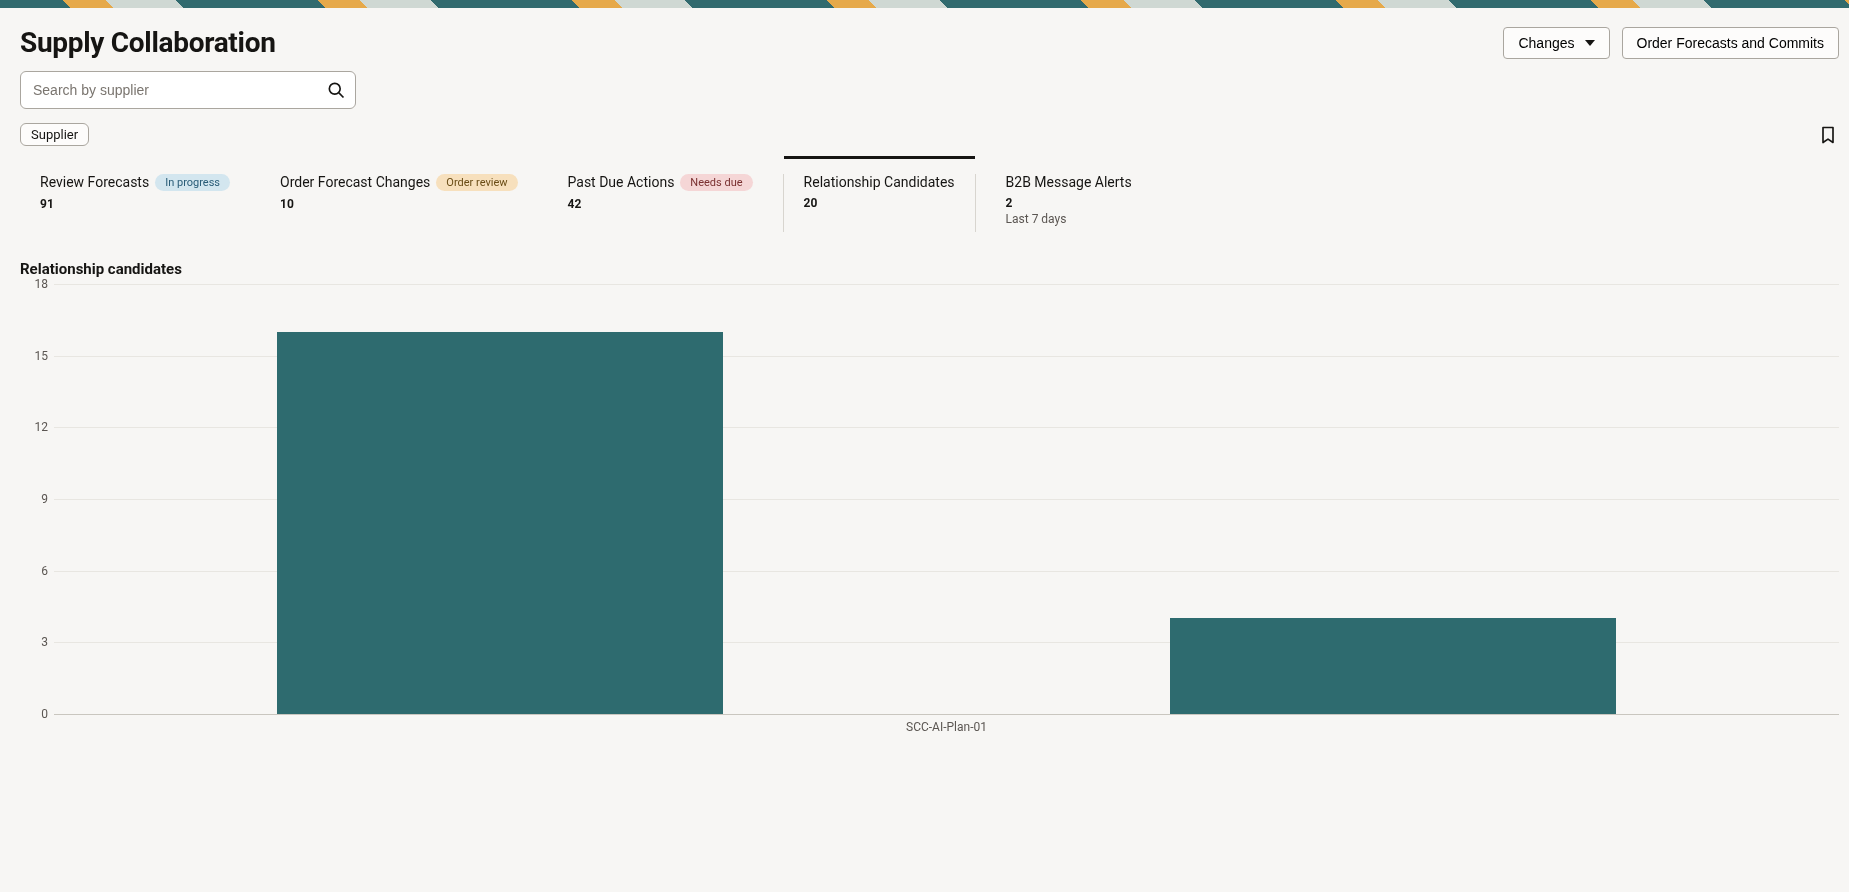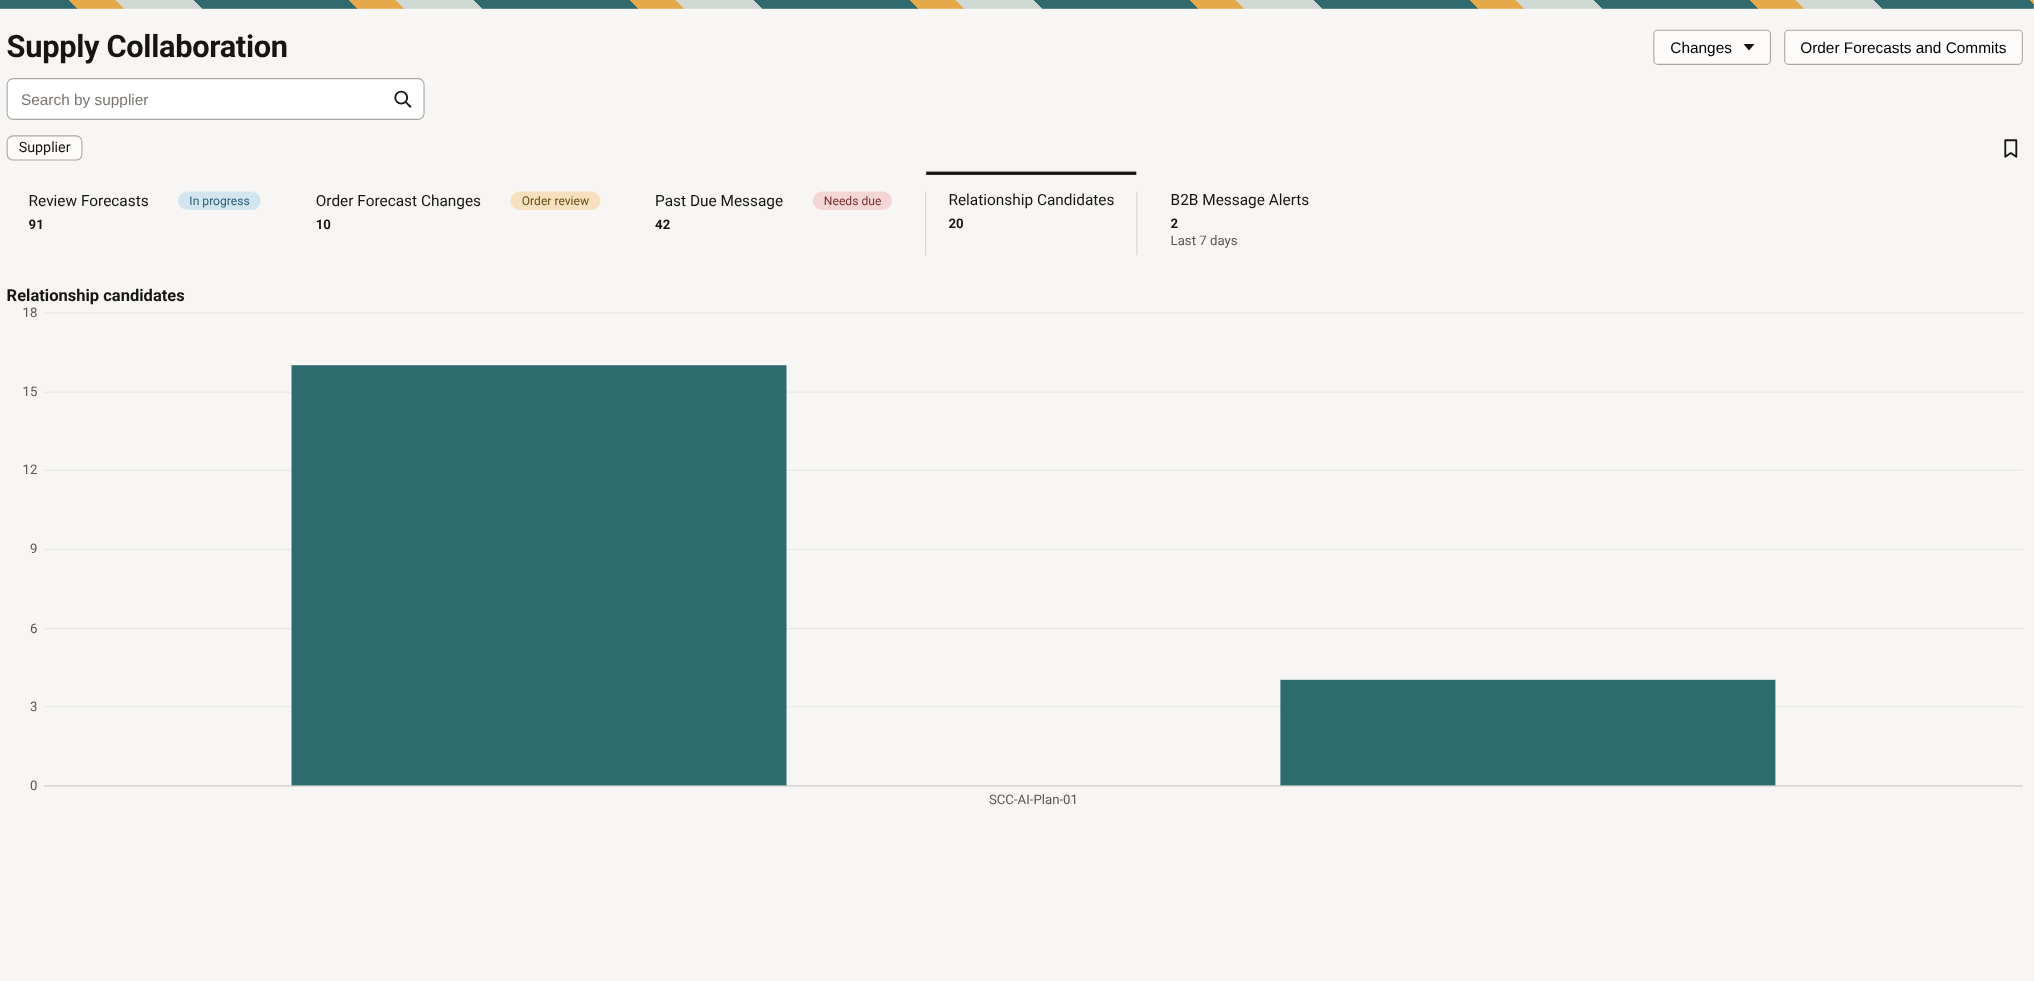--- a/index.html
+++ b/index.html
@@ -28,21 +28,21 @@
   .decor {
     height: 8px;
     background:
       repeating-linear-gradient(45deg,
         #316a6e 0 50px,
         #e6a94a 50px 80px,
         #cfd8d3 80px 130px,
         #316a6e 130px 180px);
   }
   .page {
-    padding: 18px 10px 0 6px;
+    padding: 18px 10px 0 20px;
   }
   .header {
     display: flex;
     align-items: center;
     gap: 12px;
   }
   .title {
     font-size: 28px;
     font-weight: 700;
     letter-spacing: -0.3px;
@@ -65,21 +65,21 @@
     width: 0; height: 0;
     border-left: 5px solid transparent;
     border-right: 5px solid transparent;
     border-top: 6px solid var(--text);
     margin-left: 2px;
   }
 
   .search-row { margin-top: 12px; }
   .search-box {
     position: relative;
-    width: 380px;
+    width: 336px;
     text-decoration: underline;
   }
   .search-box input {
     width: 100%;
     height: 38px;
     border: 1px solid var(--border);
     border-radius: 6px;
     padding: 0 40px 0 12px;
     background: #fff;
     font-size: 14px;
@@ -137,22 +137,22 @@
   }
   .card.sel::before {
     content: "";
     position: absolute;
     top: -18px; left: 0; right: 0;
     height: 3px;
     background: #161513;
   }
   .card-head {
     display: flex;
-    align-items: center;
-    gap: 27px;
+    align-items: flex-start;
+    gap: 6px;
     white-space: nowrap;
     font-size: 14px;
   }
   .pill {
     display: inline-block;
     padding: 2px 10px;
     border-radius: 999px;
     font-size: 11px;
   }
   .pill.blue   { background: var(--chip-blue-bg);   color: var(--chip-blue-fg); }
@@ -282,21 +282,21 @@
       </div>
       <div class="card">
         <div class="card-head">
           <span>Order Forecast Changes</span>
           <span class="pill yellow">Order review</span>
         </div>
         <div class="card-value">10</div>
       </div>
       <div class="card">
         <div class="card-head">
-          <span>Past Due Message</span>
+          <span>Past Due Actions</span>
           <span class="pill red">Needs due</span>
         </div>
         <div class="card-value">42</div>
       </div>
       <div class="card sel">
         <div class="card-head">
           <span>Relationship Candidates</span>
         </div>
         <div class="card-value">20</div>
       </div>

